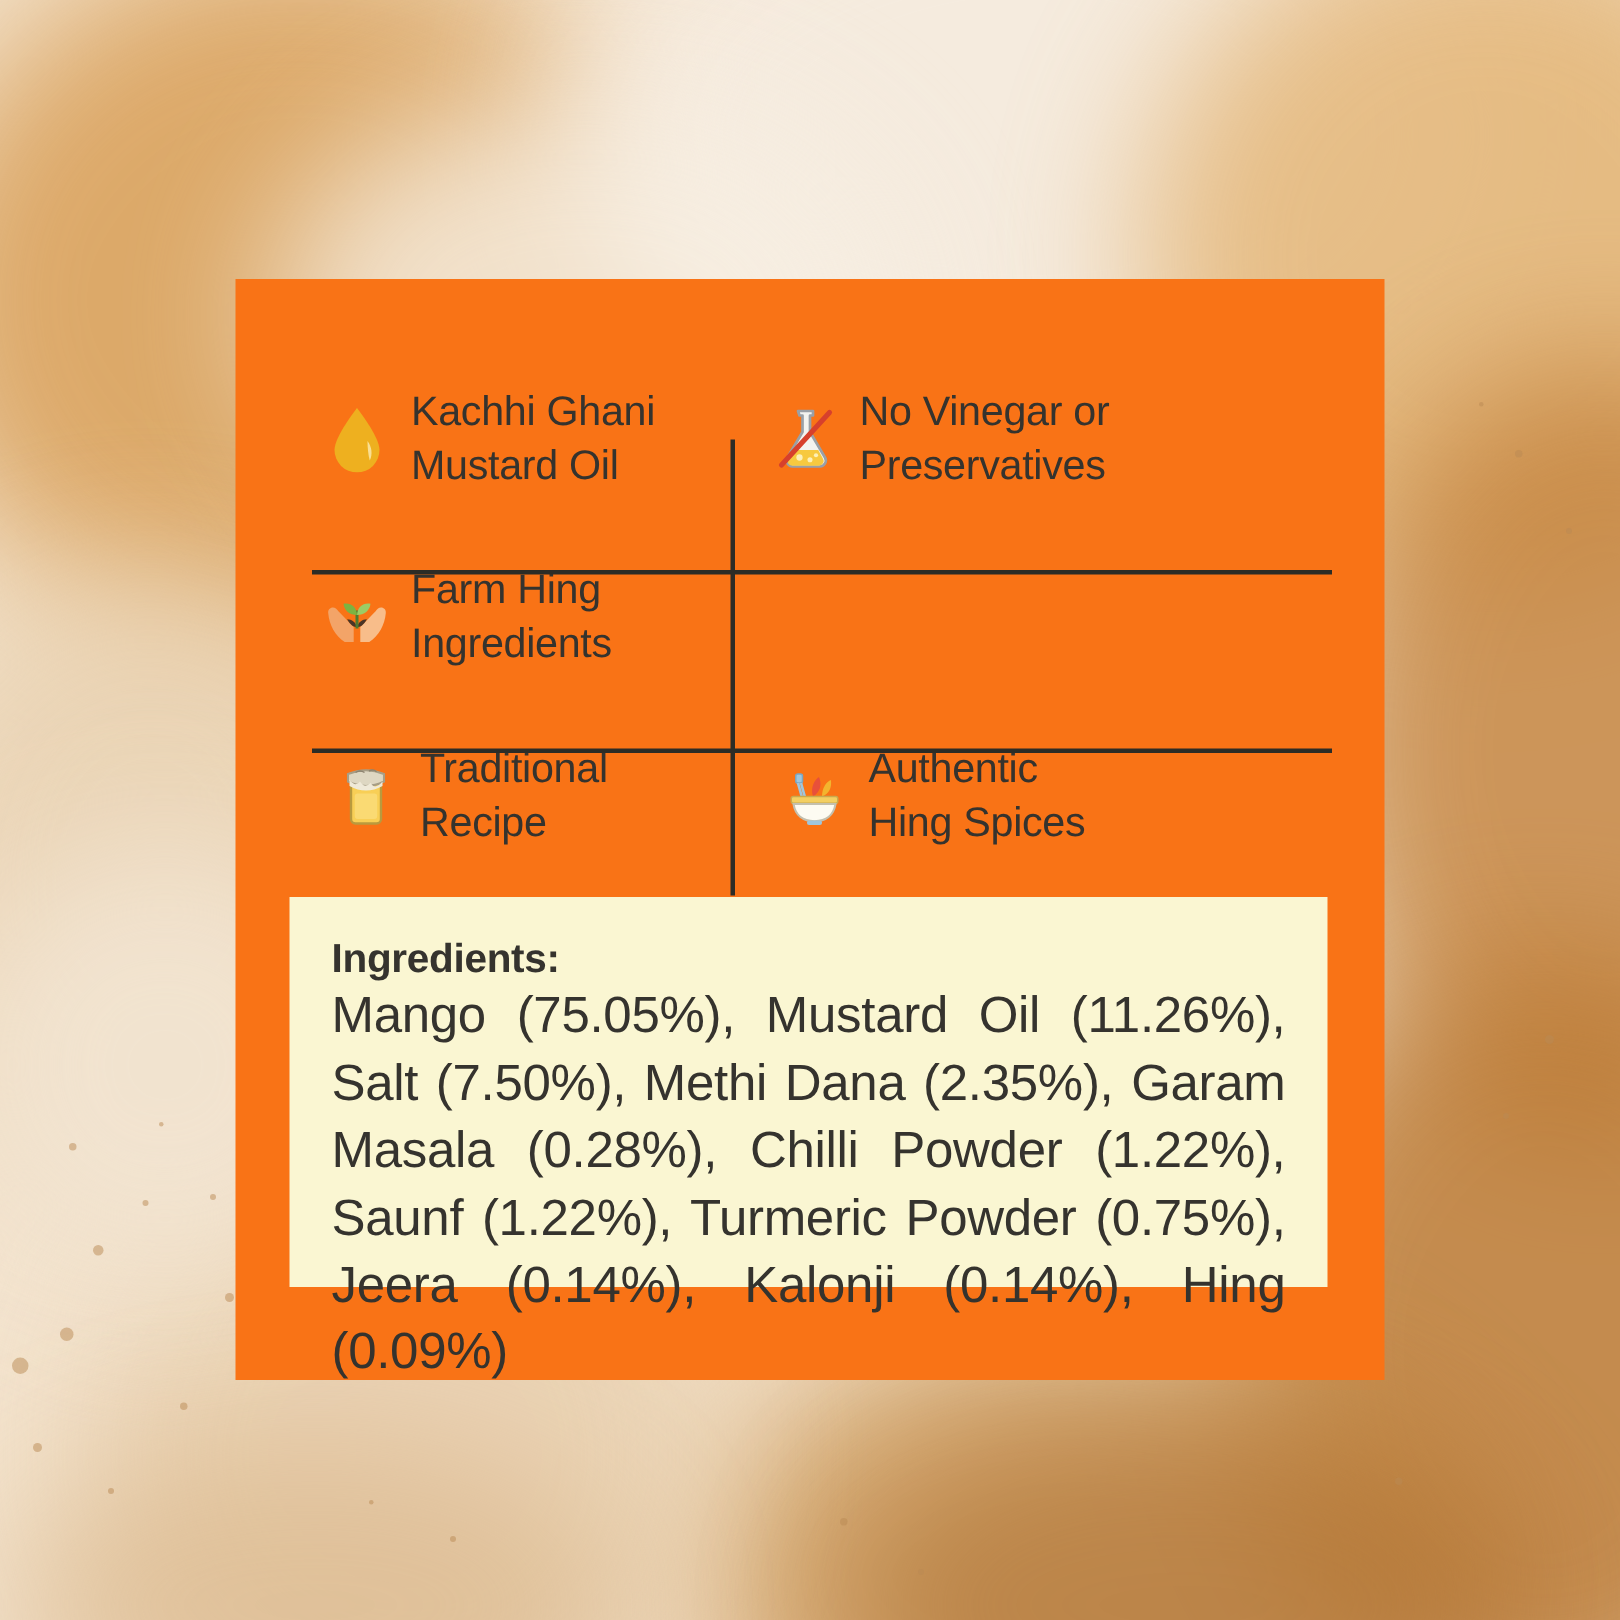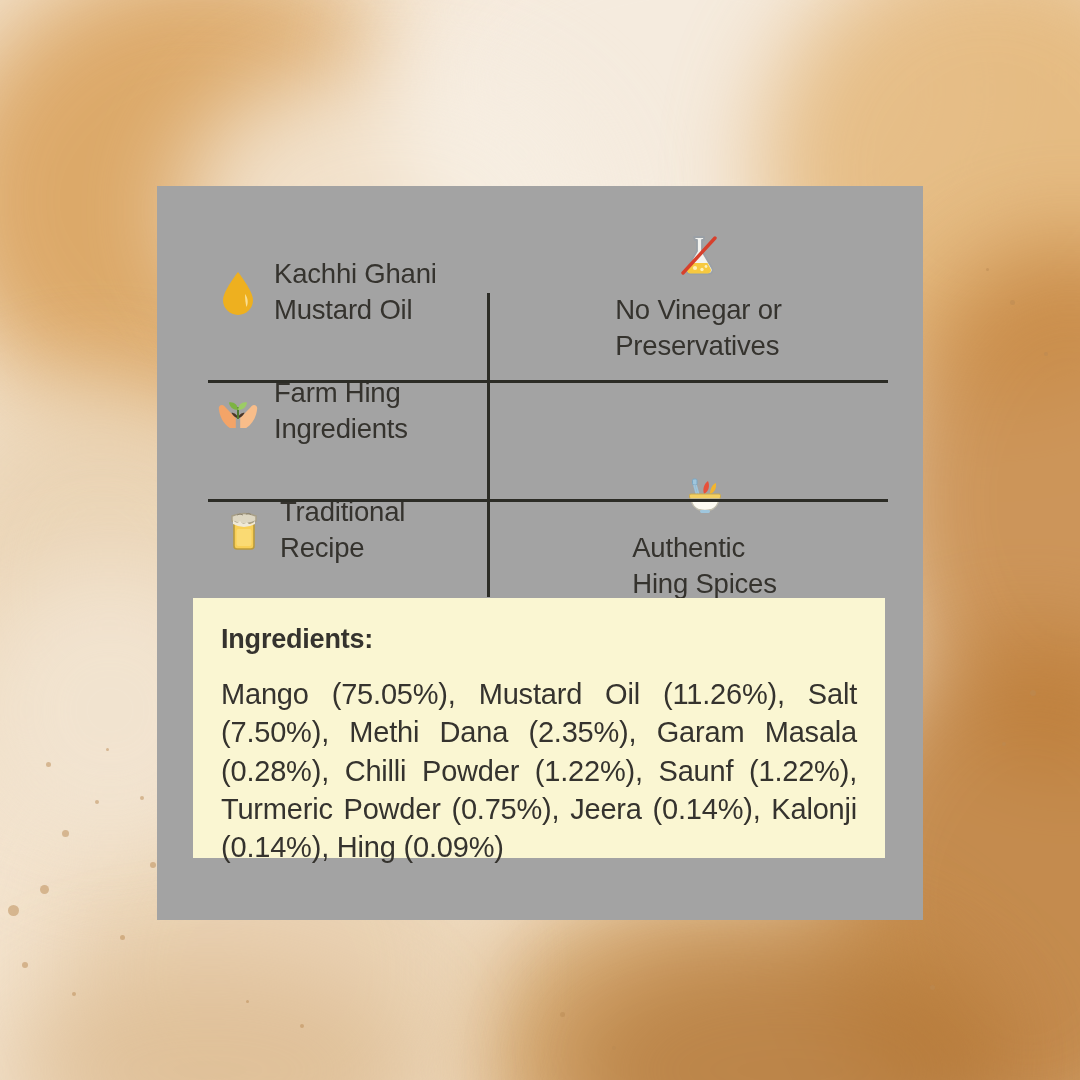--- a/index.html
+++ b/index.html
@@ -29,21 +29,21 @@
     background:#b98a53;
     opacity:.5;
     pointer-events:none;
   }
 
   
   #feature-card {
     position:absolute;
     left:157px; top:186px;
     width:766px; height:734px;
-    background:#a3a3a3;
+    background:#f97316;
   }
 
   
   #feature-grid {
     position:absolute;
     left:51px; top:46px;
     width:680px; height:364px;
   }
   .grid-row {
     display:flex;
@@ -51,21 +51,21 @@
     align-items:center;
   }
   .grid-row.r3 { height:119px;justify-content:flex-end; }
   .cell {
     display:flex;
     align-items:center;
     gap:14px;
     height:100%;
   }
   .cell.left  { width:279px; padding-left:8px; }
-  .cell.right { width:395px; padding-left:28px;flex-direction:column; }
+  .cell.right { width:395px; padding-left:28px; }
 
   .cell-icon {
     width:44px; height:46px;
     flex:0 0 44px;
     position:relative;
   }
   .cell-icon svg { display:block; width:44px; height:46px; }
 
   .cell-label {
     font-size:27.5px;
@@ -96,25 +96,25 @@
     position:absolute;
     left:36px; top:412px;
     width:692px; height:260px;
     background:#faf6d2;
     padding:26px 28px 0 28px;
   }
   #ingredients-title {
     font-size:27px;
     font-weight:700;
     color:#35332e;
-    margin-bottom:20px;
+    margin-bottom:0;
     letter-spacing:-0.2px;
   }
   #ingredients-body {
-    font-size:29px;
+    font-size:34px;
     line-height:1.32;
     color:#35332e;
     text-align:justify;
     letter-spacing:-0.2px;
   }
 </style>
 </head>
 <body>
 
 <div id="bg-canvas" style="background: rgb(243, 227, 205);">

